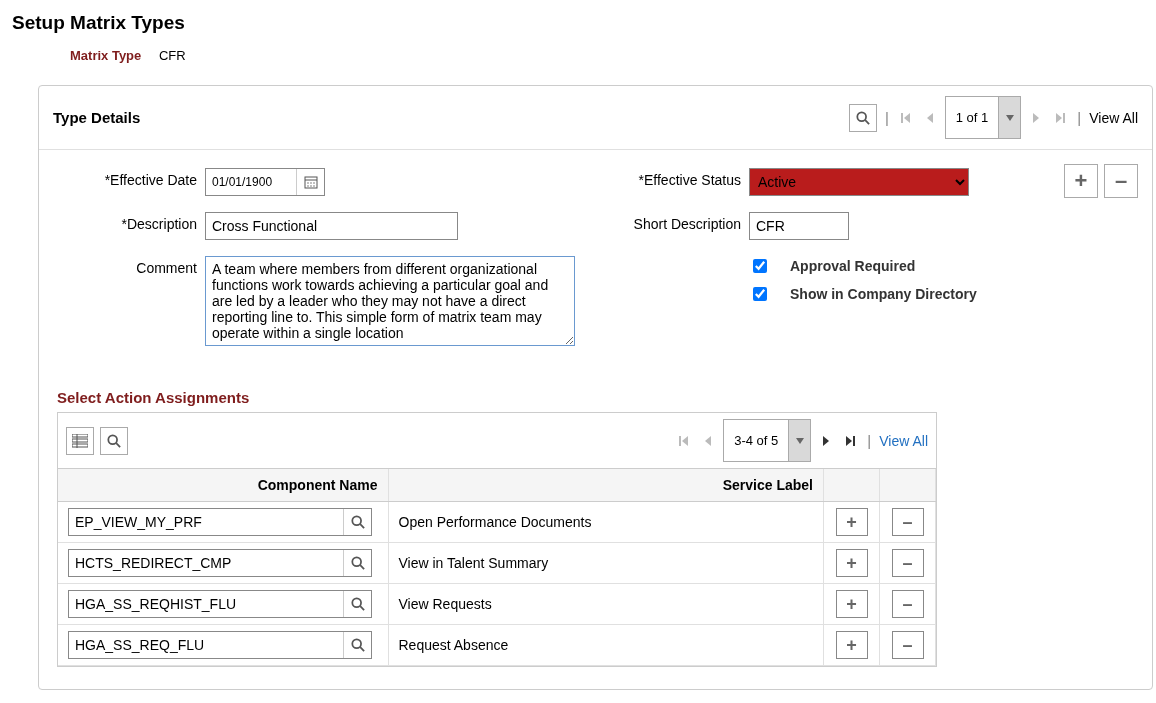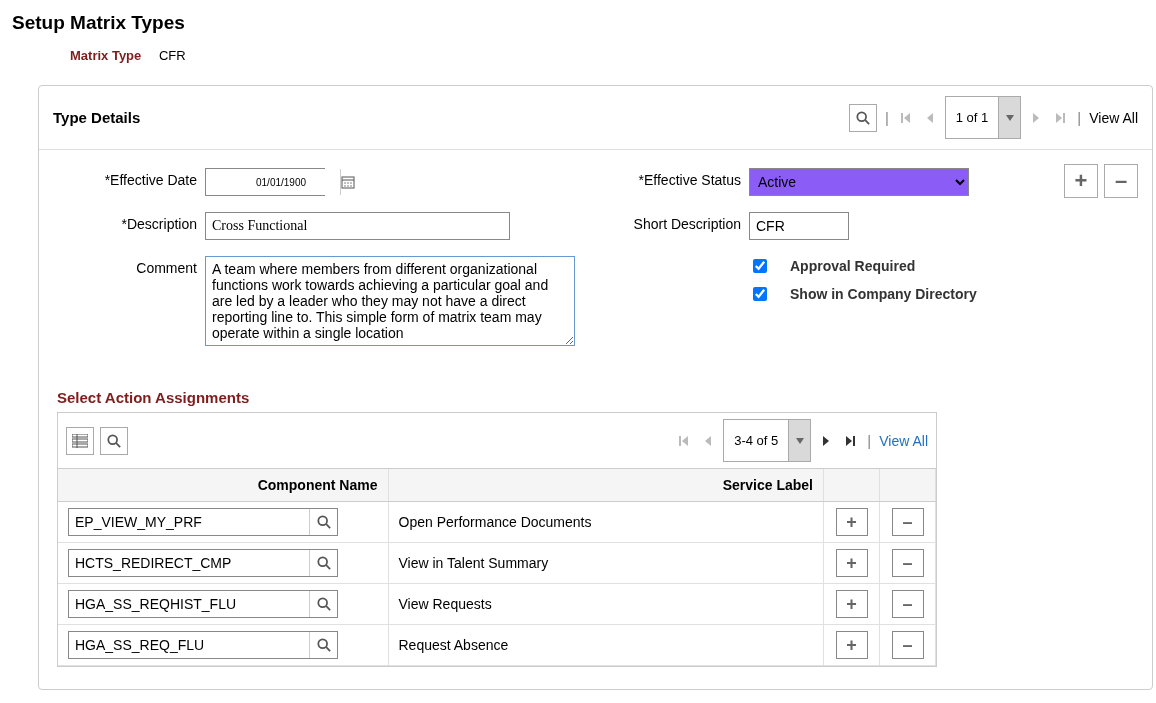--- a/index.html
+++ b/index.html
@@ -115,22 +115,21 @@
   .date-input-wrap {
     display: inline-flex;
     border: 1px solid #888;
     height: 28px;
     width: 120px;
   }
   .date-input-wrap input {
     border: none;
     padding: 0 6px;
     width: 90px;
-    font-size: 10px;
-    margin-left: 44px;
+    font-size: 12px;
   }
   .date-input-wrap .cal {
     width: 30px;
     border-left: 1px solid #ccc;
     display: flex;
     align-items: center;
     justify-content: center;
     cursor: pointer;
   }
   input.text-field {
@@ -138,21 +137,21 @@
     border: 1px solid #888;
     padding: 0 6px;
     font-size: 14px;
   }
   select.dropdown {
     height: 28px;
     border: 1px solid #888;
     font-size: 14px;
     padding: 0 4px;
     width: 220px;
-    background: #8b5cf6;
+    background: #b91c1c;
   }
   textarea.comment {
     width: 370px;
     height: 90px;
     border: 1px solid #6a99d0;
     font-family: Arial;
     font-size: 14px;
     padding: 4px 6px;
     resize: both;
     overflow-y: scroll;
@@ -216,21 +215,21 @@
   table.action-table td {
     padding: 6px 10px;
     border-bottom: 1px solid #e0e0e0;
     border-right: 1px solid #e0e0e0;
     font-size: 14px;
   }
   .lookup-field {
     display: inline-flex;
     border: 1px solid #888;
     height: 28px;
-    width: 270px;
+    width: 304px;
   }
   .lookup-field input {
     border: none;
     flex: 1;
     padding: 0 6px;
     font-size: 14px;
   }
   .lookup-field .mag {
     width: 28px;
     border-left: 1px solid #ccc;
@@ -347,21 +346,21 @@
       <div class="fld-label">*Effective Status</div>
       <div>
         <select class="dropdown">
           <option>Active</option>
         </select>
       </div>
       <div></div>
 
       <div class="fld-label">*Description</div>
       <div>
-        <input class="text-field" style="width: 305px; font-family: Liberation Serif, serif;" value="Cross Functional">
+        <input class="text-field" style="width: 253px;" value="Cross Functional">
       </div>
       <div></div>
       <div class="fld-label">Short Description</div>
       <div>
         <input class="text-field" style="width: 100px;" value="CFR">
       </div>
       <div></div>
 
       <div class="fld-label">Comment</div>
       <div style="grid-column: span 2;">

